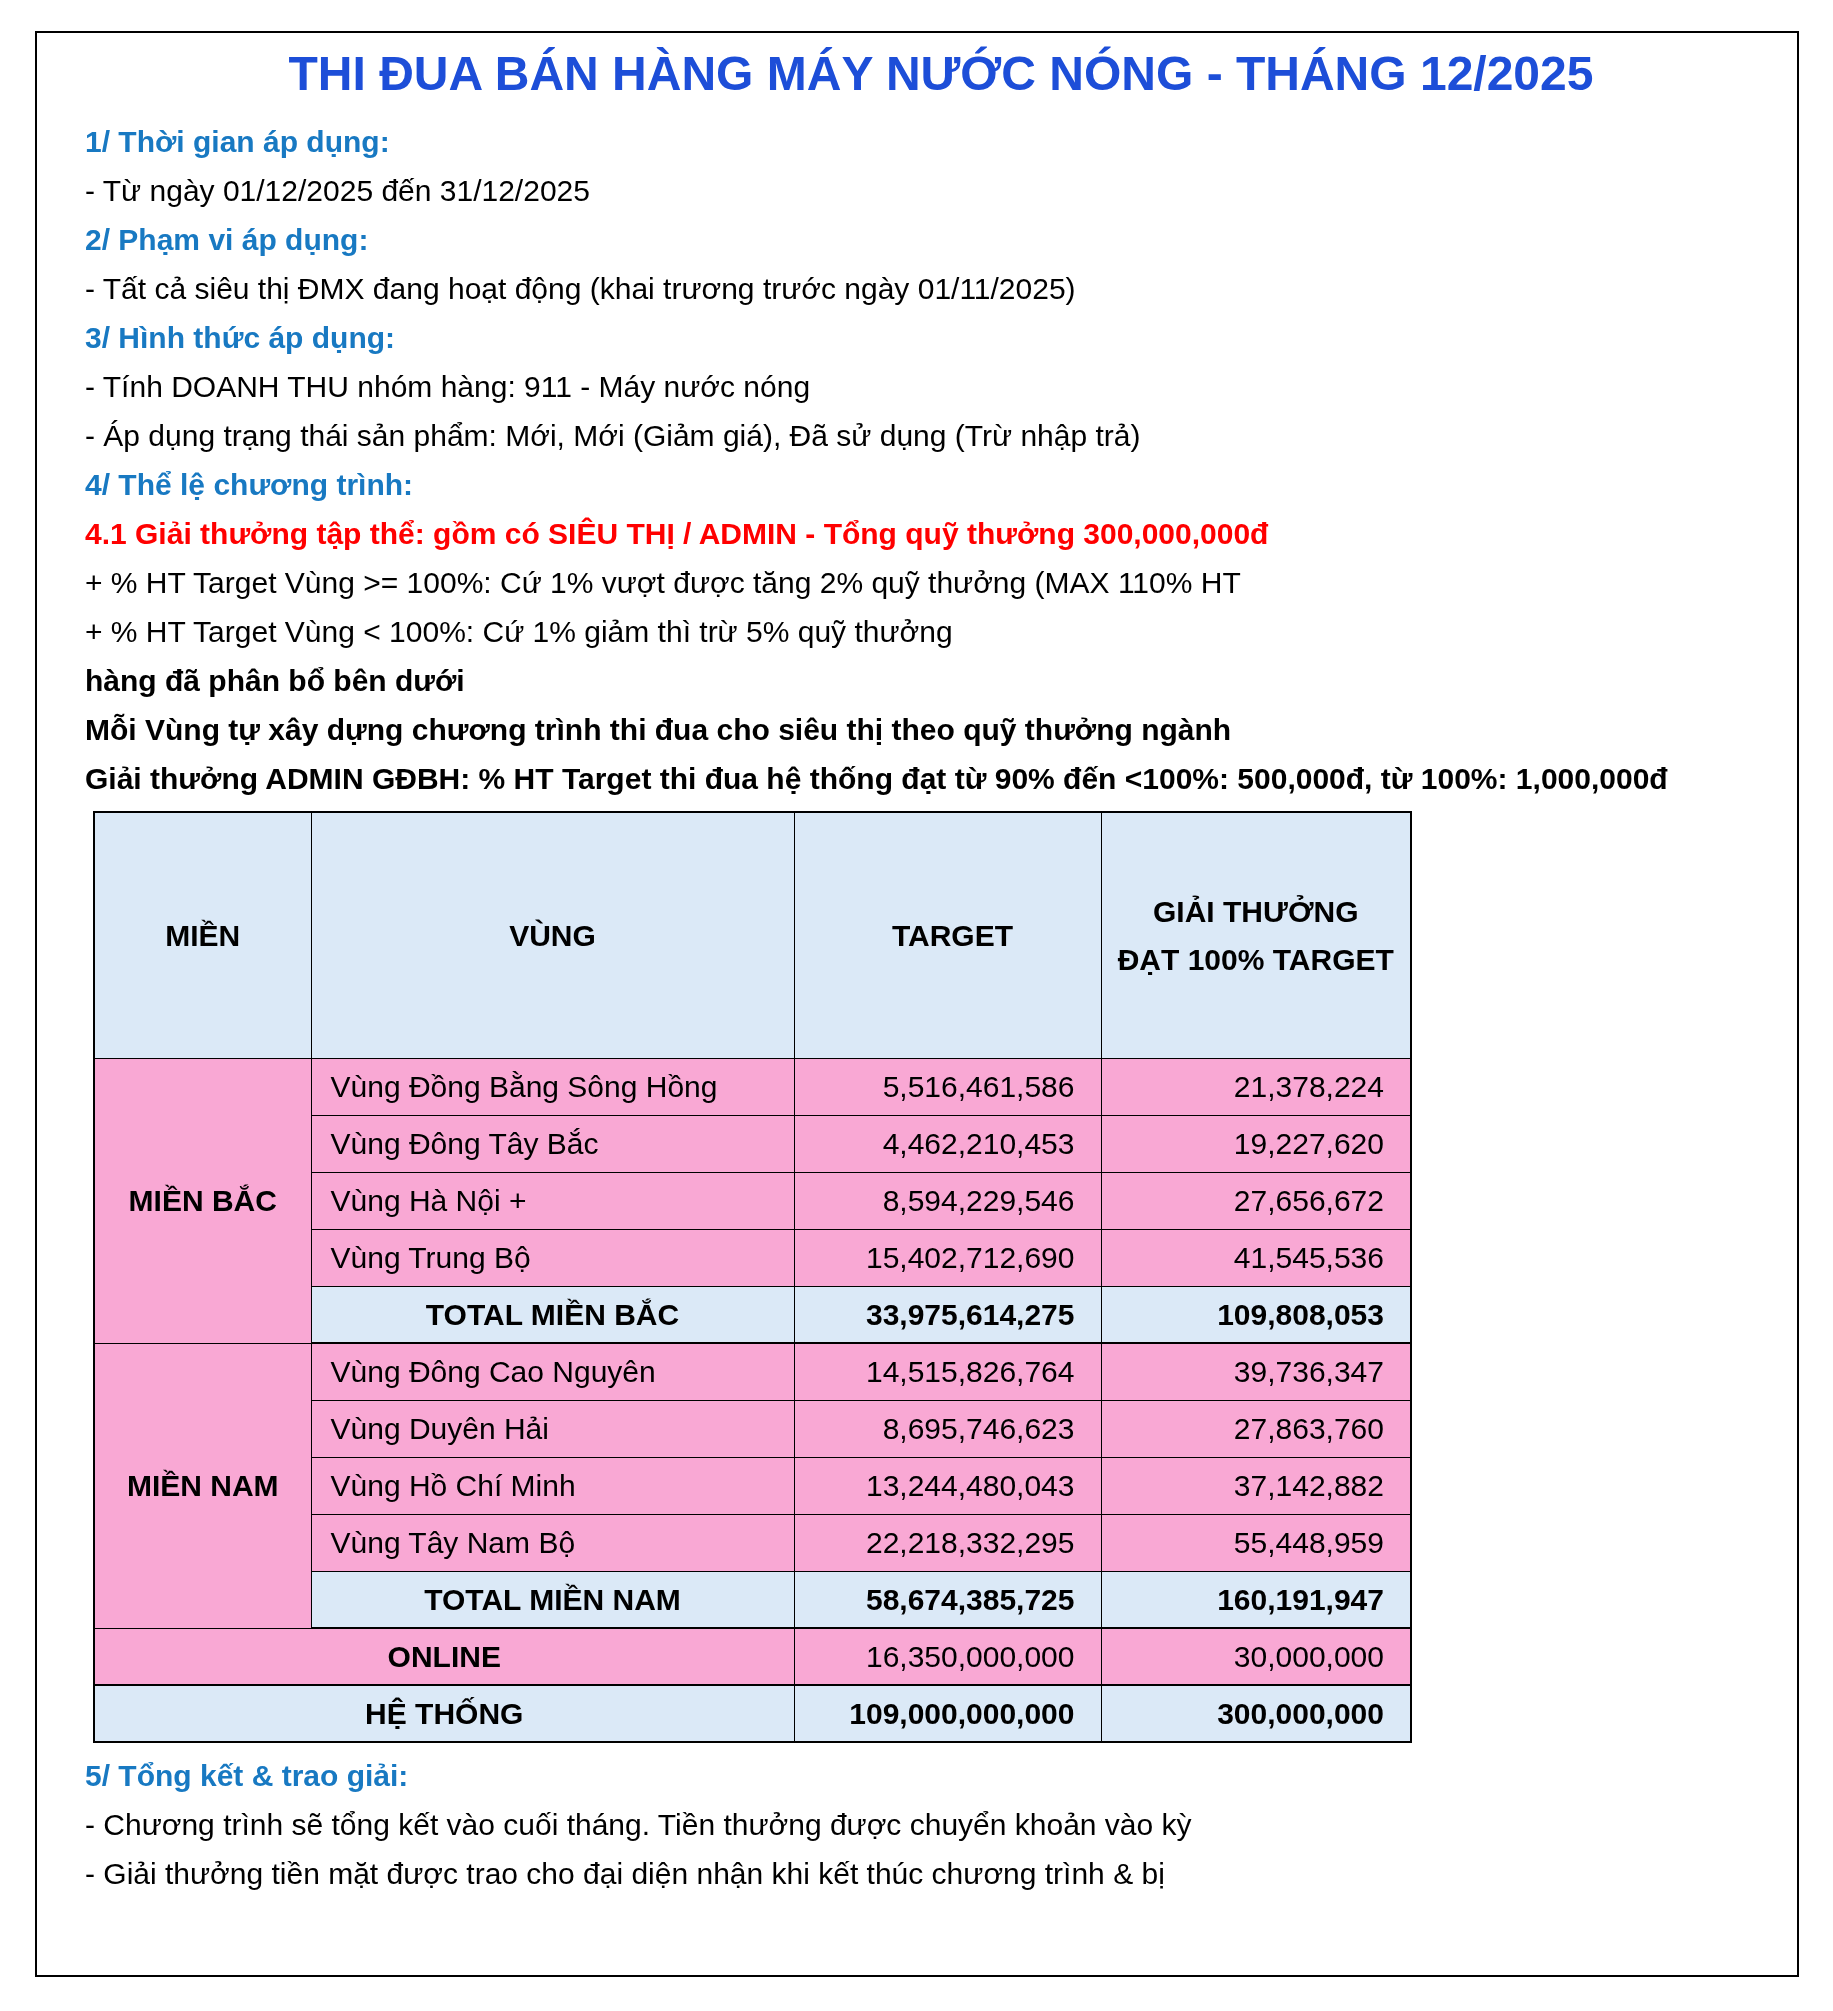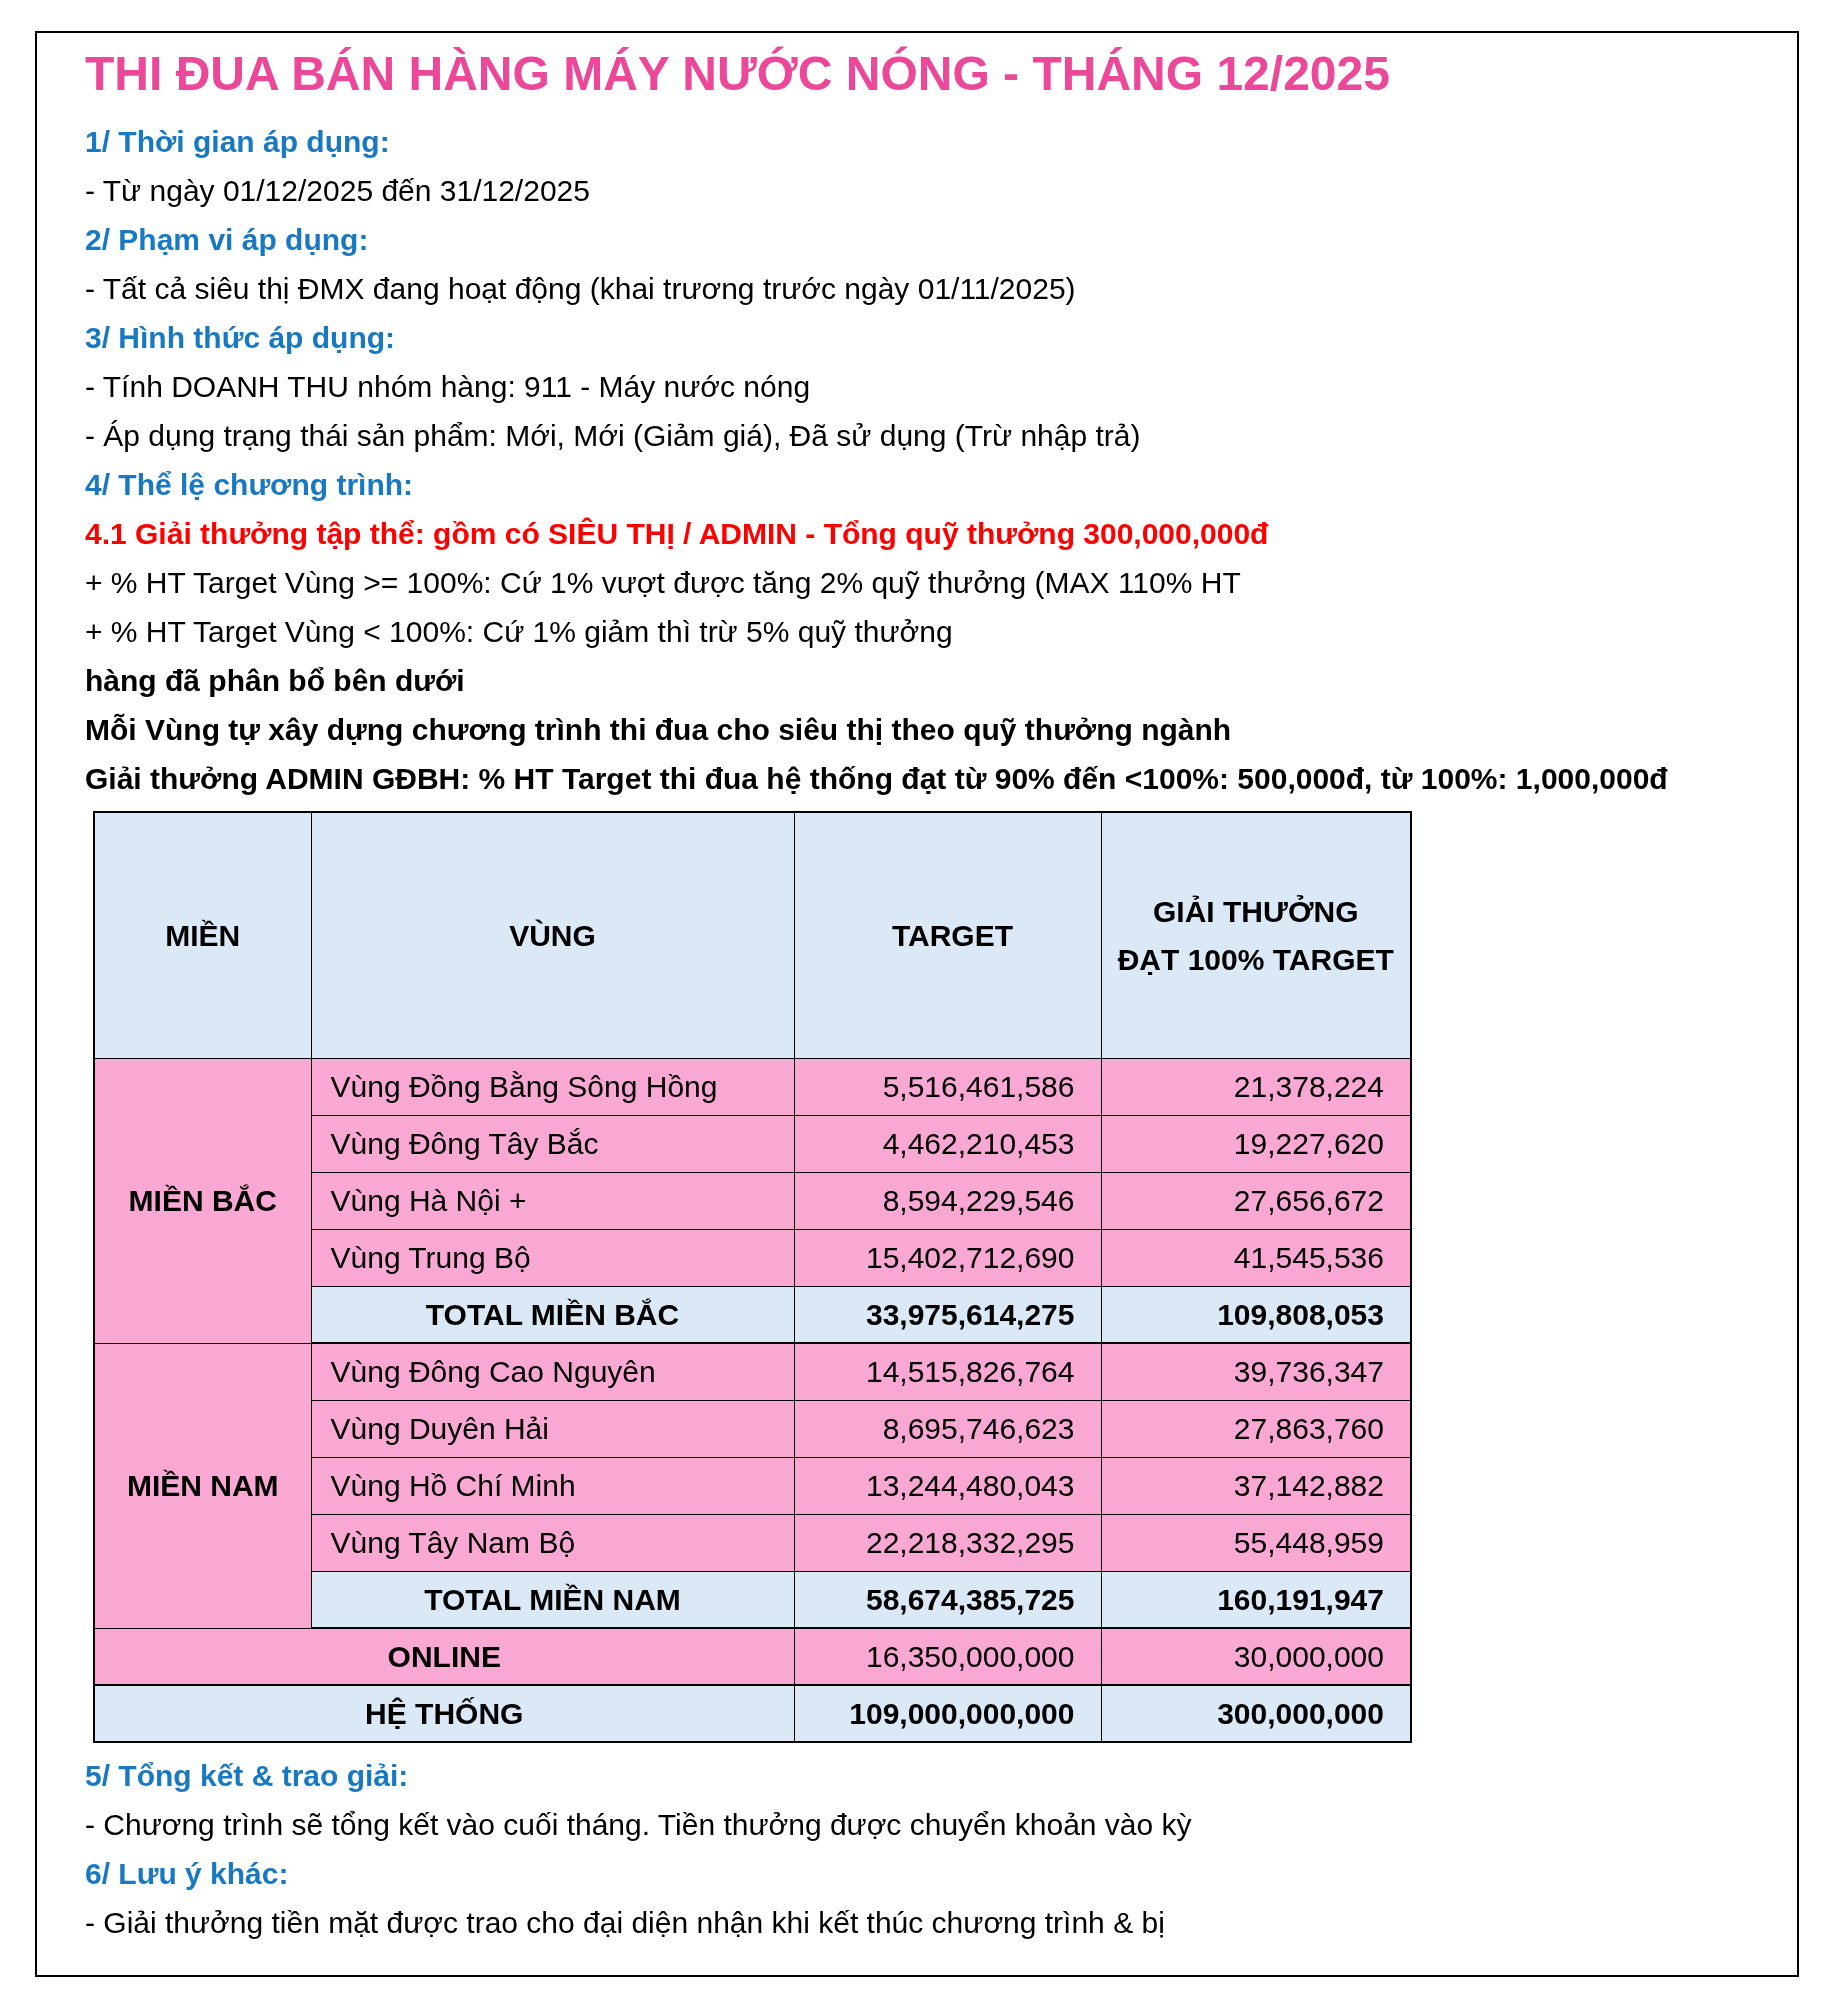--- a/index.html
+++ b/index.html
@@ -20,24 +20,25 @@
     top: 31px;
     width: 1764px;
     height: 1946px;
     border: 2.6px solid #000000;
     box-sizing: border-box;
   }
   .content {
     padding: 10.4px 0 0 48px;
   }
   .doc-title {
-    color: #ec4899;
+    color: #1d4ed8;
     font-weight: bold;
     font-size: 48px;
     line-height: 62px;
+    text-align: center;
     margin: 0 0 12px 0;
     white-space: nowrap;
   }
   p.line {
     margin: 0;
     font-size: 30px;
     line-height: 49px;
     color: #000000;
     white-space: nowrap;
   }
@@ -195,19 +196,18 @@
           <td class="center-label" colspan="2">HỆ THỐNG</td>
           <td class="num-cell">109,000,000,000</td>
           <td class="num-cell">300,000,000</td>
         </tr>
       </tbody>
     </table>
 
     <div class="footer-block">
       <p class="line h-blue">5/ Tổng kết &amp; trao giải:</p>
       <p class="line">- Chương trình sẽ tổng kết vào cuối tháng. Tiền thưởng được chuyển khoản vào kỳ</p>
-      <p class="line h-blue">6/ Lưu ý khác:</p>
       <p class="line">- Giải thưởng tiền mặt được trao cho đại diện nhận khi kết thúc chương trình &amp; bị</p>
     </div>
 
   </div>
 </div>
 
 
 </body></html>

